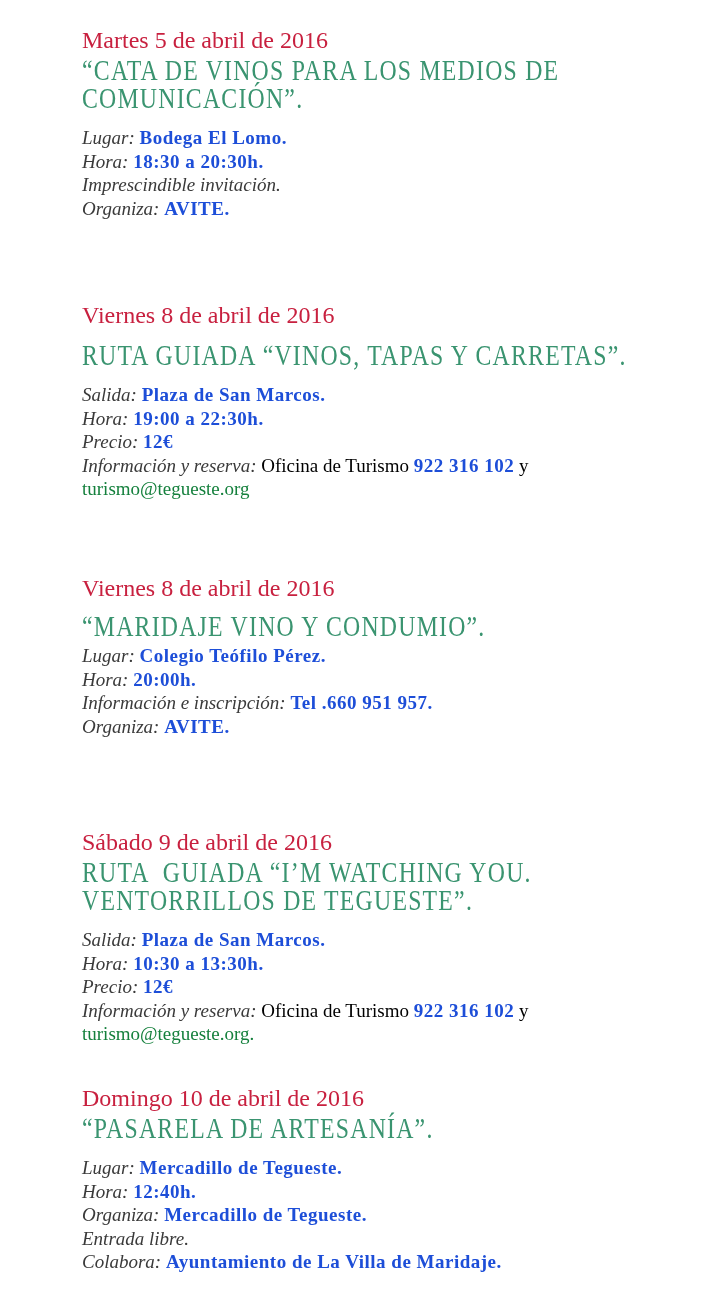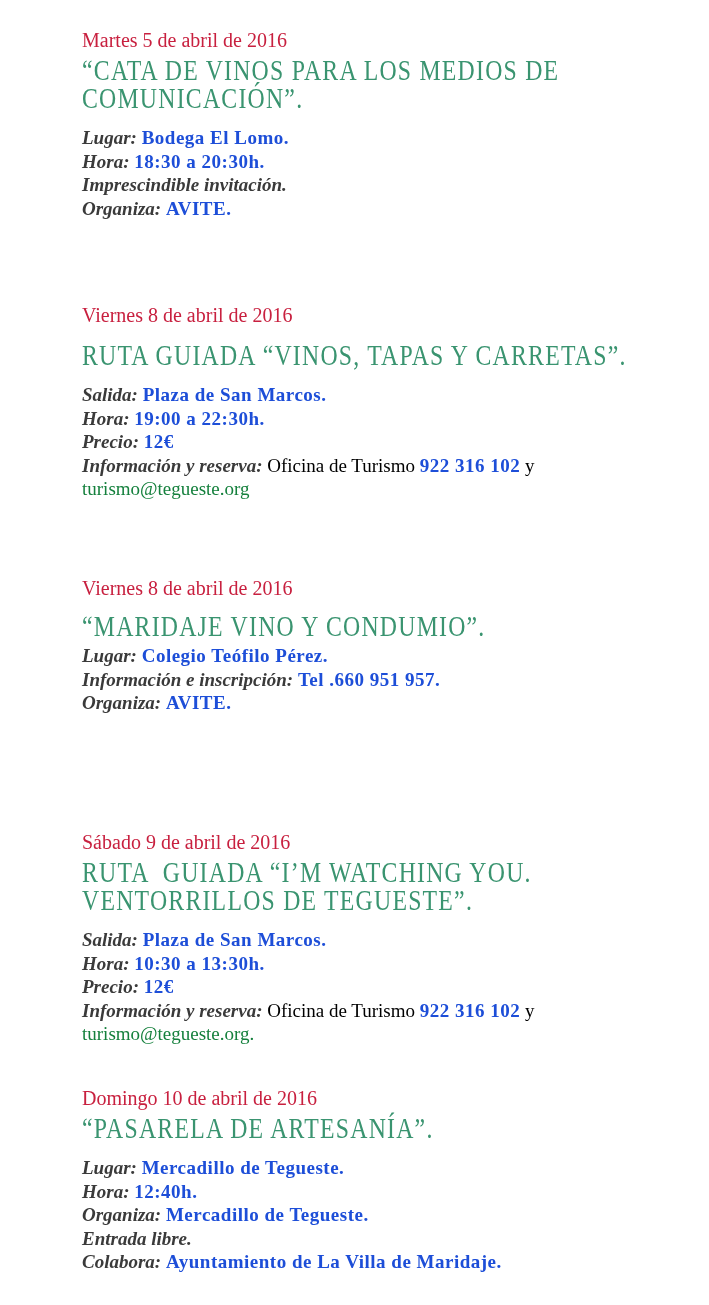--- a/index.html
+++ b/index.html
@@ -1,21 +1,21 @@
 <!DOCTYPE html>
 <html><head>
 <meta charset="utf-8">
 <style>
   html, body { margin: 0; padding: 0; background: #ffffff; }
   body { width: 709px; height: 1305px; position: relative; overflow: hidden; font-family: "Liberation Serif", "DejaVu Serif", serif; color: #3a3a3a; }
   .event { position: absolute; left: 82px; width: 600px; }
-  .date { color: #c8203f; font-size: 20px; line-height: 24px; margin: 0; }
+  .date { color: #c8203f; font-size: 24px; line-height: 24px; margin: 0; }
   .title { color: #3a9470; font-family: "Liberation Serif", serif; font-size: 29px; line-height: 28px; letter-spacing: 1.5px; text-transform: uppercase; margin: 4px 0 10px 0; font-weight: normal; transform: scaleX(0.82); transform-origin: left; white-space: nowrap; }
   .line { font-size: 19px; line-height: 23.5px; margin: 0; white-space: nowrap; }
-  .lbl { font-style: italic; color: #3a3a3a; font-weight: bold; }
+  .lbl { font-style: italic; color: #3a3a3a; }
   .val { font-weight: bold; color: #1d4ed8; letter-spacing: 0.5px; }
   .plain { color: #000000; }
   .link { color: #15803d; }
 </style>
 </head>
 <body>
 
 <div class="event" style="top:28px;">
   <p class="date">Martes 5 de abril de 2016</p>
   <h2 class="title" style="margin-bottom:14px;">
@@ -39,20 +39,21 @@
   <p class="line"><span class="lbl">Información y reserva:</span> <span class="plain">Oficina de Turismo</span> <span class="val">922 316 102</span> <span class="plain">y</span></p>
   <p class="line"><span class="link">turismo@tegueste.org</span></p>
 </div>
 
 <div class="event" style="top:576px;">
   <p class="date">Viernes 8 de abril de 2016</p>
   <h2 class="title" style="margin-top:12px;margin-bottom:4px;">
     <span>“Maridaje vino y condumio”.</span>
   </h2>
   <p class="line"><span class="lbl">Lugar:</span> <span class="val">Colegio Teófilo Pérez.</span></p>
+  <p class="line"><span class="lbl">Hora:</span> <span class="val">20:00h.</span></p>
   <p class="line"><span class="lbl">Información e inscripción:</span> <span class="val">Tel .660 951 957.</span></p>
   <p class="line"><span class="lbl">Organiza:</span> <span class="val">AVITE.</span></p>
 </div>
 
 <div class="event" style="top:800px;margin-top:30px;">
   <p class="date">Sábado 9 de abril de 2016</p>
   <h2 class="title" style="margin-bottom:14px;white-space:pre;"><span>Ruta  guiada “I’m watching you.</span><br><span>Ventorrillos de Tegueste”.</span></h2>
   <p class="line"><span class="lbl">Salida:</span> <span class="val">Plaza de San Marcos.</span></p>
   <p class="line"><span class="lbl">Hora:</span> <span class="val">10:30 a 13:30h.</span></p>
   <p class="line"><span class="lbl">Precio:</span> <span class="val">12€</span></p>

